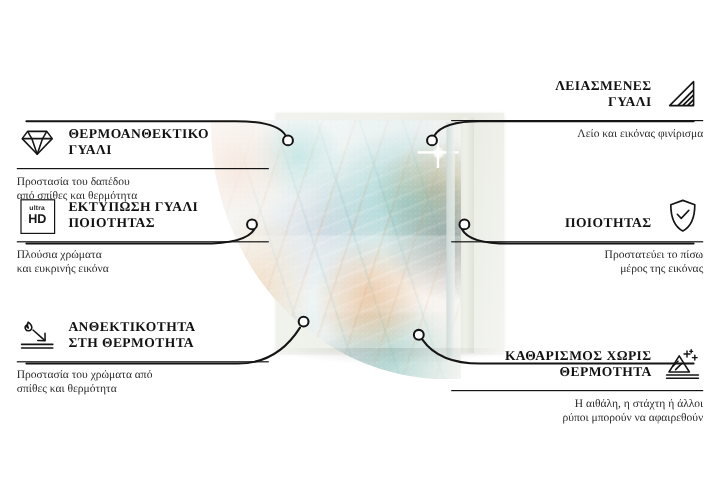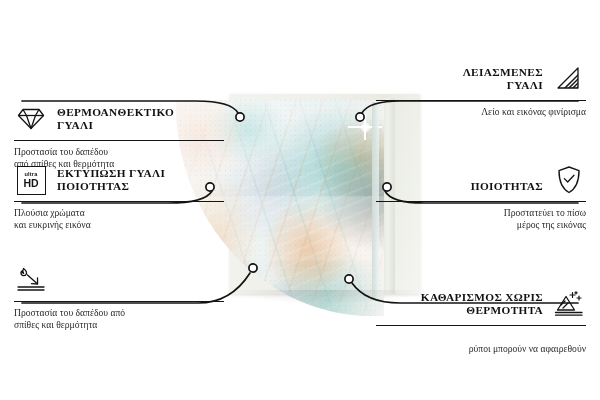--- a/index.html
+++ b/index.html
@@ -327,24 +327,28 @@
         <svg width="32" height="28" viewBox="0 0 32 28">
           <g fill="none" stroke="#151515" stroke-width="1.3" stroke-linecap="round" stroke-linejoin="round">
             <path d="M8.5,2.5 C11.5,4.5 12.2,7 11,8.6 C9.9,10.1 7.3,10 6.4,8.4 C5.6,7 6.2,5.4 7.6,4.6 C7,6.1 7.6,7.2 8.6,7.4 C7.7,5.7 7.6,4 8.5,2.5 Z"></path>
             <path d="M12.5,9 L22,17.5"></path>
             <path d="M22.5,11.8 L22.6,18 L16.5,17.7"></path>
             <path d="M3,21 L29,21"></path>
             <path d="M3,24 L29,24"></path>
           </g>
         </svg>
       </span>
-    </div>
-    <div class="f-rule"></div>
-    <div class="f-desc">
-      <span>Προστασία του δαπέδου από</span><br>
+      <span class="f-title">
+        <span>ΑΝΘΕΚΤΙΚΟΤΗΤΑ</span><br>
+        <span>ΣΤΗ ΘΕΡΜΟΤΗΤΑ</span>
+      </span>
+    </div>
+    <div class="f-rule"></div>
+    <div class="f-desc">
+      <span>Προστασία του χρώματα από</span><br>
       <span>σπίθες και θερμότητα</span>
     </div>
   </div>
 
   <div class="feature right" id="feat-edges">
     <div class="f-head">
       <span class="f-icon">
         <svg width="30" height="28" viewBox="0 0 30 28">
           <defs>
             <clipPath id="tri-clip">
@@ -412,18 +416,18 @@
           </g>
         </svg>
       </span>
       <span class="f-title">
         <span>ΚΑΘΑΡΙΣΜΟΣ ΧΩΡΙΣ</span><br>
         <span>ΘΕΡΜΟΤΗΤΑ</span>
       </span>
     </div>
     <div class="f-rule"></div>
     <div class="f-desc">
-      <br>
+      <span>Η αιθάλη, η στάχτη ή άλλοι</span><br>
       <span>ρύποι μπορούν να αφαιρεθούν</span>
     </div>
   </div>
 
 </div>
 
 </body></html>

